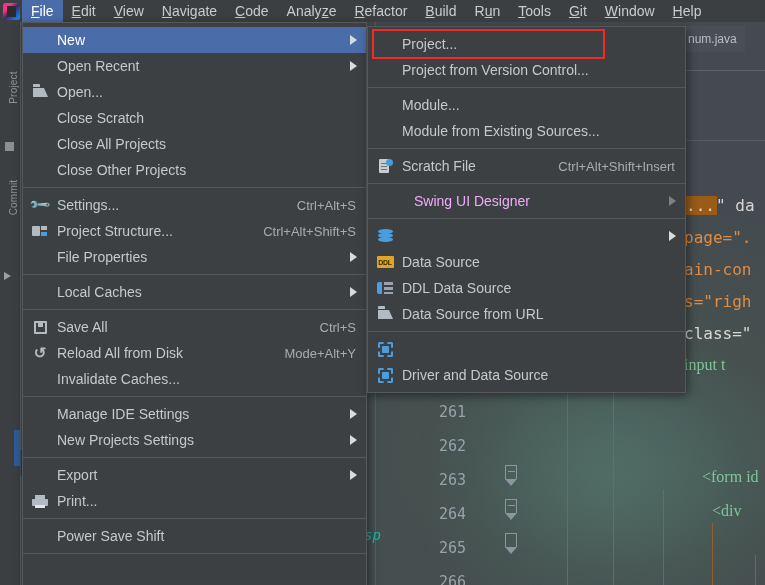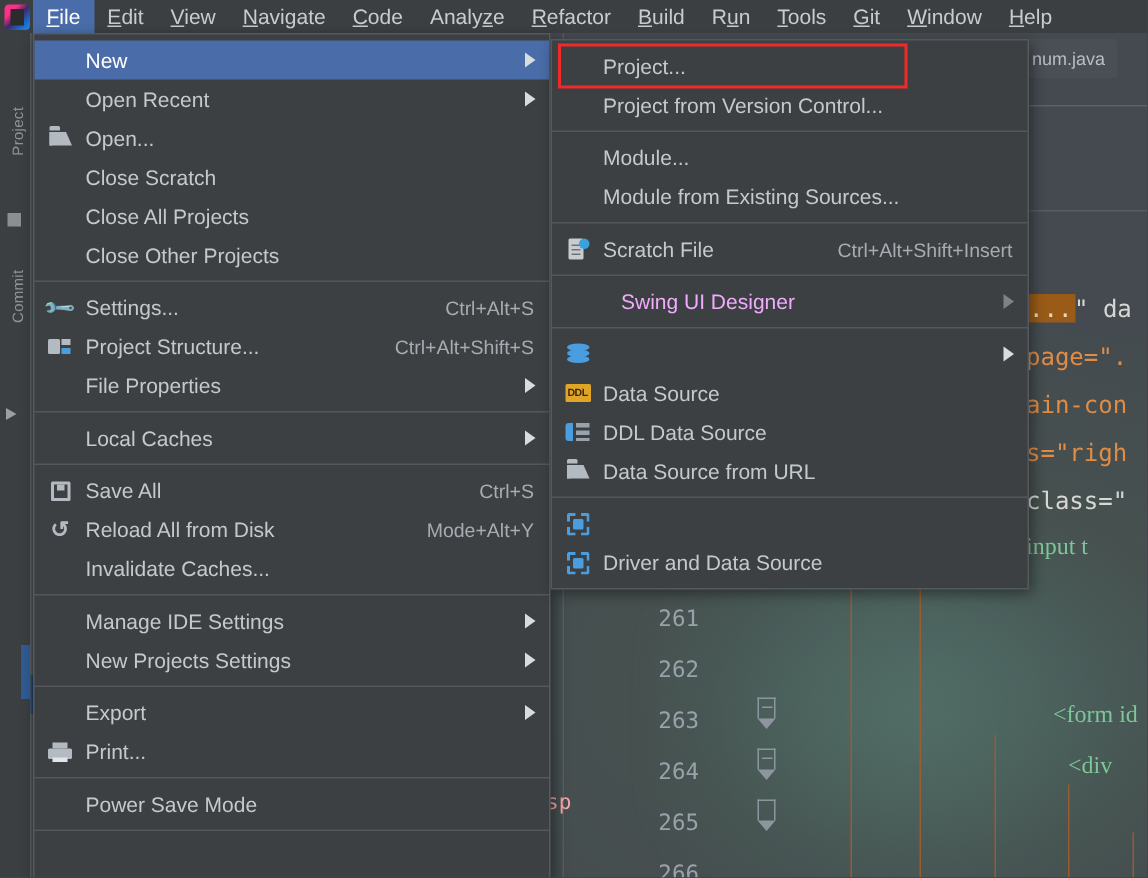--- a/index.html
+++ b/index.html
@@ -169,21 +169,21 @@
 
   .code-line {
     position: absolute;
     font-family: "DejaVu Sans Mono", monospace;
     font-size: 16px;
     white-space: pre;
   }
   .tok-tag   { color: #7ec699; font-family: Liberation Serif, serif; }
   .tok-attr  { color: #e08c45; }
   .tok-val   { color: #d8d8d2; }
-  .tok-plain { color: #fca5a5; }
+  .tok-plain { color: #14b8a6; font-style: italic; }
 
   .code-hl-box {
     position: absolute;
     background: #9a5b18;
     color: #e6d7bd;
     font-family: "DejaVu Sans Mono", monospace;
     font-size: 16px;
     padding: 0 2px;
   }
 
@@ -545,21 +545,21 @@
             <span class="pap"></span>
           </span>
       </span>
       <span class="lbl">Print...</span>
     </div>
 
     <div class="msep"></div>
 
     <div class="mrow">
       <span class="ico"></span>
-      <span class="lbl">Power Save Mode</span>
+      <span class="lbl">Power Save Shift</span>
     </div>
 
     <div class="msep"></div>
 
     <div class="mrow">
       <span class="ico"></span>
       <span class="lbl"></span>
     </div>
   </div>
 

